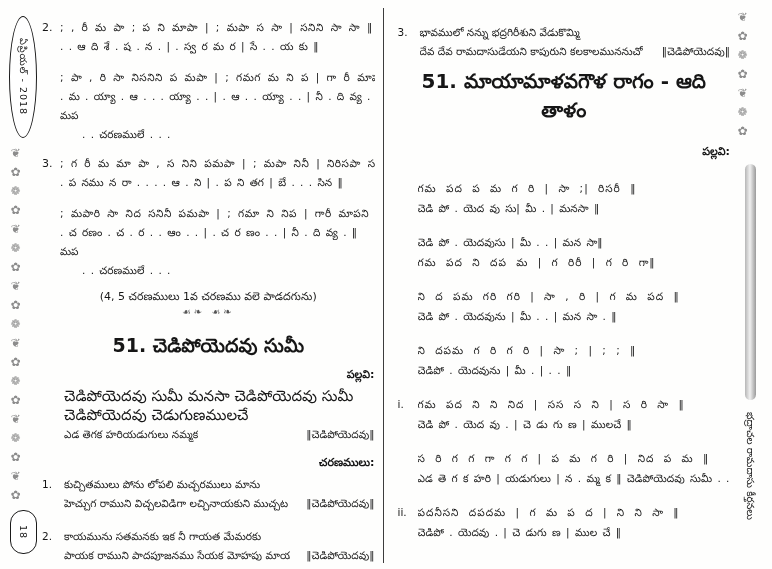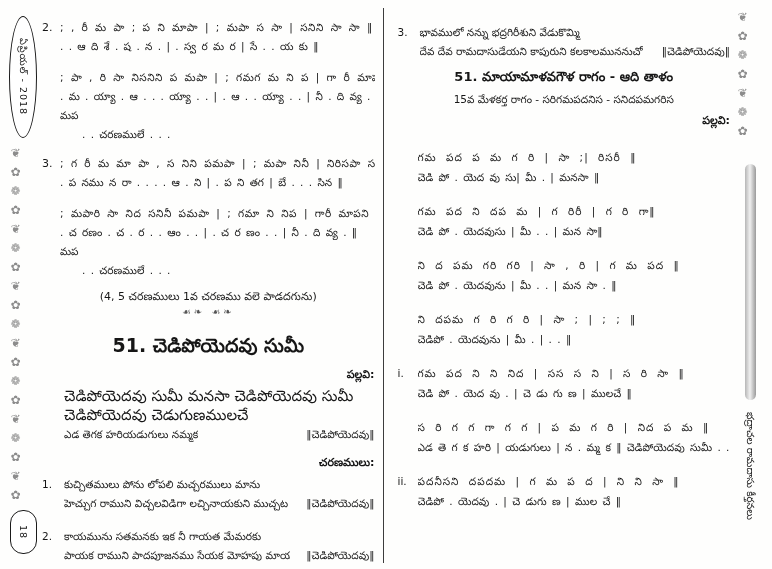--- a/index.html
+++ b/index.html
@@ -29,21 +29,21 @@
   .swara{font-size:10.5px;line-height:19px;word-spacing:3px;letter-spacing:.5px;white-space:nowrap;overflow:hidden;}
   .lyric{font-size:10.5px;line-height:19px;word-spacing:2px;white-space:nowrap;overflow:hidden;}
   .numrow{display:flex;margin-bottom:10px;}
   .vnum{width:18px;flex:none;font-size:11px;line-height:19px;}
   .vlines{flex:1;min-width:0;}
   .gap{height:12px;}
   .center{text-align:center;}
   .note{font-size:11px;margin:2px 0 1px;}
   .ornament{color:#555;font-size:10px;letter-spacing:3px;line-height:12px;}
   .song-title{font-size:19px;font-weight:bold;margin:16px 0 7px;}
-  .raga-title{font-size:13px;font-weight:bold;margin:8px 0 6px;}
+  .raga-title{font-size:20px;font-weight:bold;margin:8px 0 18px;}
   .subtitle{font-size:10.5px;margin-bottom:6px;}
   .label{font-weight:bold;font-size:11px;margin:5px 0 4px;text-align:right;}
   .p-line{font-size:15px;line-height:19px;}
   .indent1{margin-left:22px;gap:8px;}
   .row{display:flex;justify-content:space-between;font-size:10.5px;line-height:19px;}
   .row>span:first-child{white-space:nowrap;overflow:hidden;}
   .refrain{flex:none;margin-left:8px;}
   .ch{display:flex;font-size:10.5px;line-height:19px;margin-top:3px;}
   .cnum{width:22px;flex:none;}
   .groups{margin-top:18px;}
@@ -136,45 +136,44 @@
       <div class="ch">
         <span class="cnum">3.</span>
         <span>భావములో నన్ను భద్రగిరీశుని వేడుకొమ్మి</span>
       </div>
       <div class="row indent1">
         <span>దేవ దేవ రామదాసుడేయని కాపురుని కలకాలముననుచో</span>
         <span class="refrain">‖చెడిపోయెదవు‖</span>
       </div>
 
       <h2 class="raga-title center">51. మాయామాళవగౌళ రాగం - ఆది తాళం</h2>
-      <div class="subtitle center">15వ మేళకర్త రాగం - సరిగమపదనిస - సనిదపమగరిస</div>
 
       <div class="label">పల్లవి:</div>
 
       <div class="groups">
 
           <div class="group">
             <div class="grow">
               <span class="gnum"></span>
               <span class="swara">గమ పద ప మ గ రి | సా ;| రిసరీ ‖</span>
             </div>
             <div class="grow">
               <span class="gnum"></span>
               <span class="lyric">చెడి పో . యెద వు సు| మీ . | మనసా ‖</span>
             </div>
           </div>
 
           <div class="group">
             <div class="grow">
               <span class="gnum"></span>
+              <span class="lyric">చెడి పో . యెదవుసు | మీ . . | మన సా‖</span>
+            </div>
+            <div class="grow">
+              <span class="gnum"></span>
               <span class="swara">గమ పద ని దప మ | గ రిరీ | గ రి గా‖</span>
-            </div>
-            <div class="grow">
-              <span class="gnum"></span>
-              <span class="lyric">చెడి పో . యెదవుసు | మీ . . | మన సా‖</span>
             </div>
           </div>
 
           <div class="group">
             <div class="grow">
               <span class="gnum"></span>
               <span class="swara">ని ద పమ గరి గరి | సా , రి | గ మ పద ‖</span>
             </div>
             <div class="grow">
               <span class="gnum"></span>

